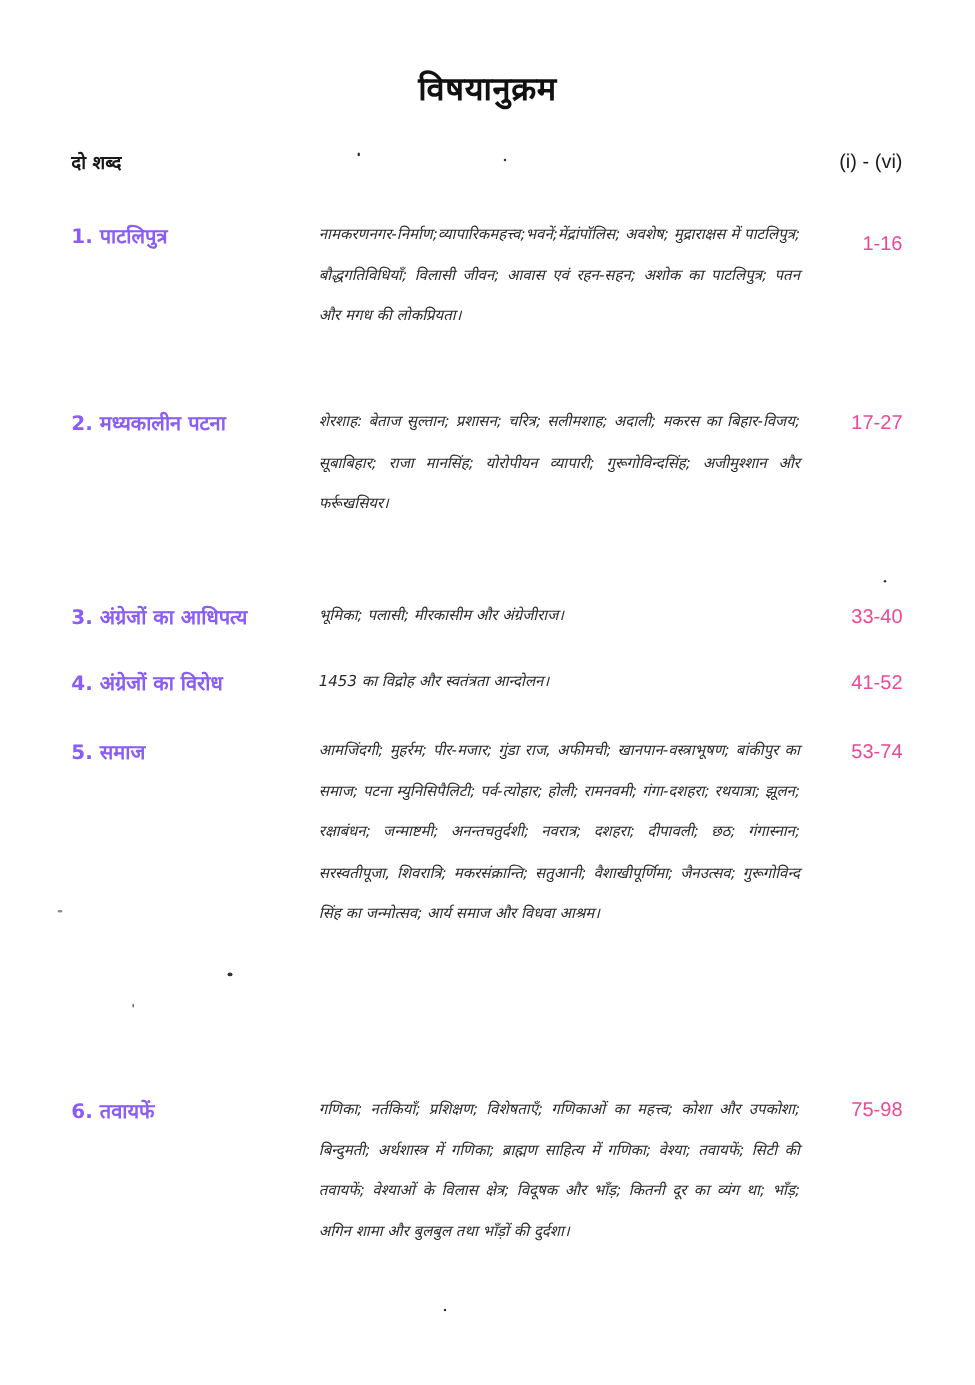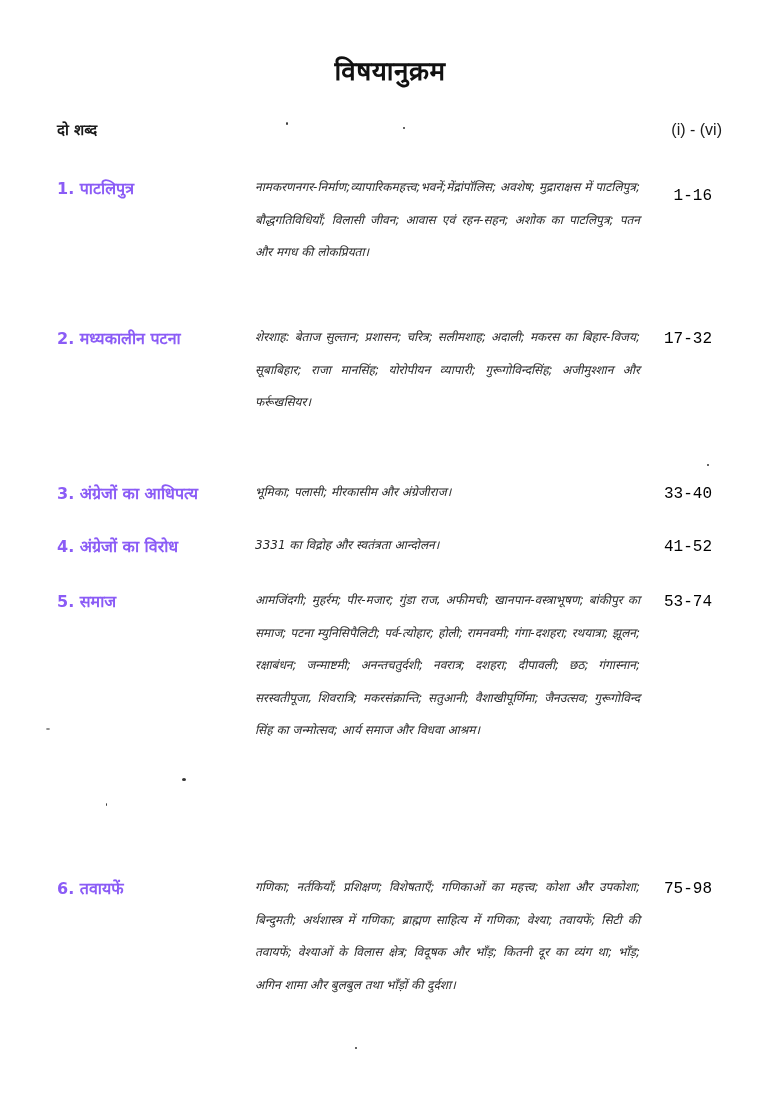--- a/index.html
+++ b/index.html
@@ -71,25 +71,25 @@
       font-family: "DejaVu Sans", sans-serif;
       font-style: italic;
       font-size: 12px;
       line-height: 32.5px;
       color: #2a2a2a;
       text-align: justify;
       margin-top: -6px;
     }
     .chapter-pages {
       position: absolute;
-      right: 68px;
+      right: 58px;
       top: 3px;
-      font-family: Liberation Mono, monospace;
+      font-family: Liberation Sans, sans-serif;
       font-size: 16px;
-      color: #000000;
+      color: #ec4899;
       white-space: nowrap;
     }
     .speck {
       position: absolute;
       background: #333;
       border-radius: 50%;
     }
   </style>
 </head>
 <body>
@@ -105,32 +105,32 @@
 
   <div class="chapter" style="top:177px;">
     <span class="chapter-title">1. पाटलिपुत्र</span>
     <div class="chapter-topics">नामकरणनगर-निर्माण;व्यापारिकमहत्त्व;भवनें;मेंद्रांपॉलिस; अवशेष; मुद्राराक्षस में पाटलिपुत्र; बौद्धगतिविधियाँ; विलासी जीवन; आवास एवं रहन-सहन; अशोक का पाटलिपुत्र; पतन और मगध की लोकप्रियता।</div>
     <span class="chapter-pages" style="top:10px;">1-16</span>
   </div>
 
   <div class="chapter" style="top:327px;">
     <span class="chapter-title">2. मध्यकालीन पटना</span>
     <div class="chapter-topics">शेरशाह: बेताज सुल्तान; प्रशासन; चरित्र; सलीमशाह; अदाली; मकरस का बिहार-विजय; सूबाबिहार; राजा मानसिंह; योरोपीयन व्यापारी; गुरूगोविन्दसिंह; अजीमुश्शान और फर्रूखसियर।</div>
-    <span class="chapter-pages">17-32</span>
+    <span class="chapter-pages">17-27</span>
   </div>
 
   <div class="chapter" style="top:482px;">
     <span class="chapter-title">3. अंग्रेजों का आधिपत्य</span>
     <div class="chapter-topics">भूमिका; पलासी; मीरकासीम और अंग्रेजीराज।</div>
     <span class="chapter-pages">33-40</span>
   </div>
 
   <div class="chapter" style="top:535px;">
     <span class="chapter-title">4. अंग्रेजों का विरोध</span>
-    <div class="chapter-topics">3331 का विद्रोह और स्वतंत्रता आन्दोलन।</div>
+    <div class="chapter-topics">1453 का विद्रोह और स्वतंत्रता आन्दोलन।</div>
     <span class="chapter-pages">41-52</span>
   </div>
 
   <div class="chapter" style="top:590px;">
     <span class="chapter-title">5. समाज</span>
     <div class="chapter-topics">आमजिंदगी; मुहर्रम; पीर-मजार; गुंडा राज, अफीमची; खानपान-वस्त्राभूषण; बांकीपुर का समाज; पटना म्युनिसिपैलिटी; पर्व-त्योहार; होली; रामनवमी; गंगा-दशहरा; रथयात्रा; झूलन; रक्षाबंधन; जन्माष्टमी; अनन्तचतुर्दशी; नवरात्र; दशहरा; दीपावली; छठ; गंगास्नान; सरस्वतीपूजा, शिवरात्रि; मकरसंक्रान्ति; सतुआनी; वैशाखीपूर्णिमा; जैनउत्सव; गुरूगोविन्द सिंह का जन्मोत्सव; आर्य समाज और विधवा आश्रम।</div>
     <span class="chapter-pages">53-74</span>
   </div>
 
   <div class="chapter" style="top:877px;">

